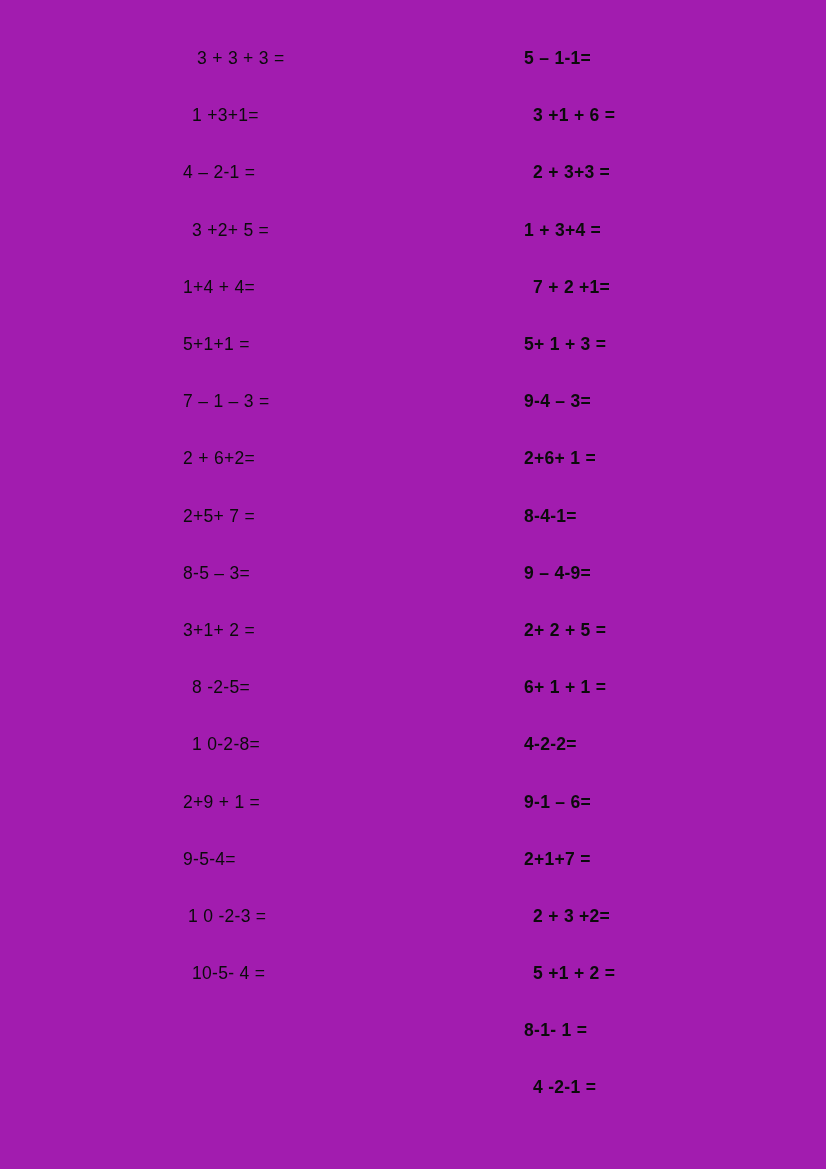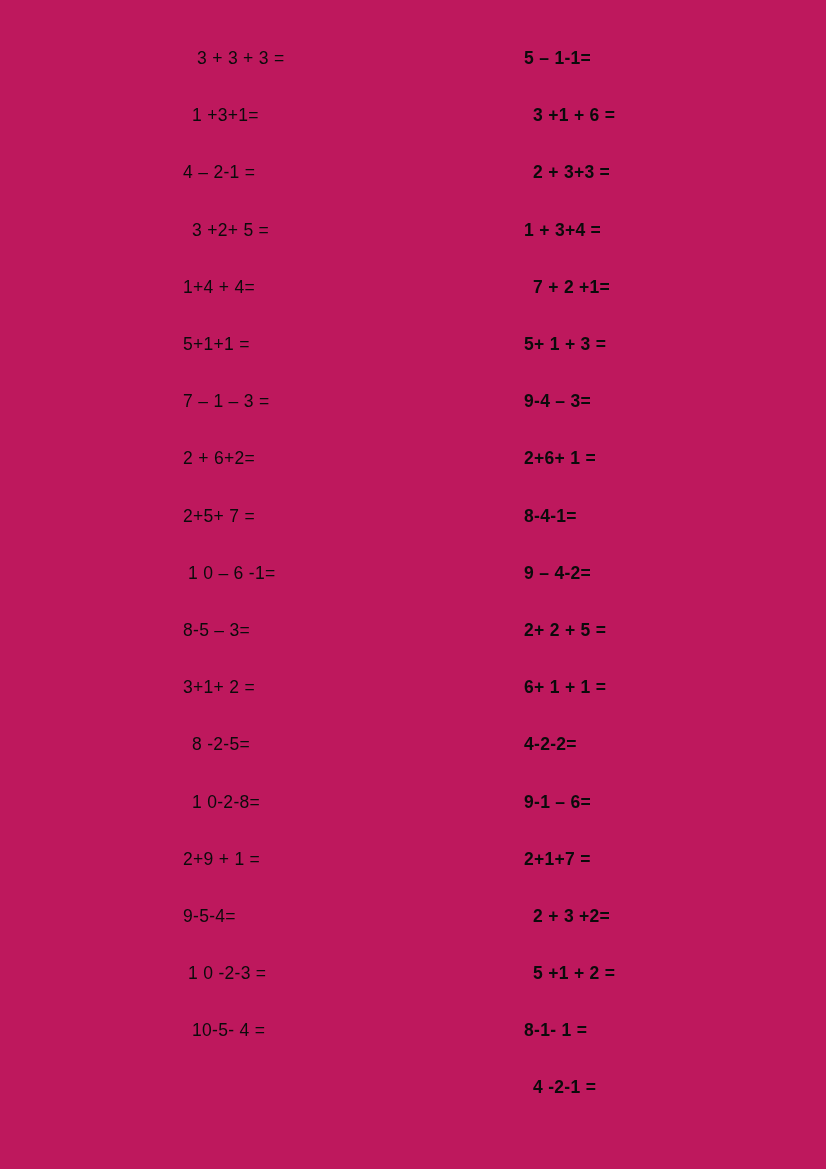--- a/index.html
+++ b/index.html
@@ -17,21 +17,21 @@
     color: #000000;
     -webkit-font-smoothing: antialiased;
   }
 
   #worksheet-sheet {
     position: absolute;
     left: 0;
     top: 0;
     width: 826px;
     height: 1169px;
-    background: #be185d;
+    background: #a21caf;
   }
 
   .column {
     position: absolute;
     top: 30px;
     width: 300px;
   }
 
   #column-left  { left: 175px; }
   #column-right { left: 520px; font-weight: bold; }
@@ -59,41 +59,40 @@
   <div class="column" id="column-left">
       <div class="problem-row indent-5">3 + 3 + 3 =</div>
       <div class="problem-row indent-4">1 +3+1=</div>
       <div class="problem-row indent-2">4 – 2-1 =</div>
       <div class="problem-row indent-4">3 +2+ 5 =</div>
       <div class="problem-row indent-2">1+4 + 4=</div>
       <div class="problem-row indent-2">5+1+1 =</div>
       <div class="problem-row indent-2">7 – 1 – 3 =</div>
       <div class="problem-row indent-2">2 + 6+2=</div>
       <div class="problem-row indent-2">2+5+ 7 =</div>
-      <div class="problem-row indent-3">1 0 – 6 -1=</div>
       <div class="problem-row indent-2">8-5 – 3=</div>
       <div class="problem-row indent-2">3+1+ 2 =</div>
       <div class="problem-row indent-4">8 -2-5=</div>
       <div class="problem-row indent-4">1 0-2-8=</div>
       <div class="problem-row indent-2">2+9 + 1 =</div>
       <div class="problem-row indent-2">9-5-4=</div>
       <div class="problem-row indent-3">1 0 -2-3 =</div>
       <div class="problem-row indent-4">10-5- 4 =</div>
     </div>
   <div class="column" id="column-right">
       <div class="problem-row indent-1">5 – 1-1=</div>
       <div class="problem-row indent-3">3 +1 + 6 =</div>
       <div class="problem-row indent-3">2 + 3+3 =</div>
       <div class="problem-row indent-1">1 + 3+4 =</div>
       <div class="problem-row indent-3">7 + 2 +1=</div>
       <div class="problem-row indent-1">5+ 1 + 3 =</div>
       <div class="problem-row indent-1">9-4 – 3=</div>
       <div class="problem-row indent-1">2+6+ 1 =</div>
       <div class="problem-row indent-1">8-4-1=</div>
-      <div class="problem-row indent-1">9 – 4-2=</div>
+      <div class="problem-row indent-1">9 – 4-9=</div>
       <div class="problem-row indent-1">2+ 2 + 5 =</div>
       <div class="problem-row indent-1">6+ 1 + 1 =</div>
       <div class="problem-row indent-1">4-2-2=</div>
       <div class="problem-row indent-1">9-1 – 6=</div>
       <div class="problem-row indent-1">2+1+7 =</div>
       <div class="problem-row indent-3">2 + 3 +2=</div>
       <div class="problem-row indent-3">5 +1 + 2 =</div>
       <div class="problem-row indent-1">8-1- 1 =</div>
       <div class="problem-row indent-3">4 -2-1 =</div>
     </div>

